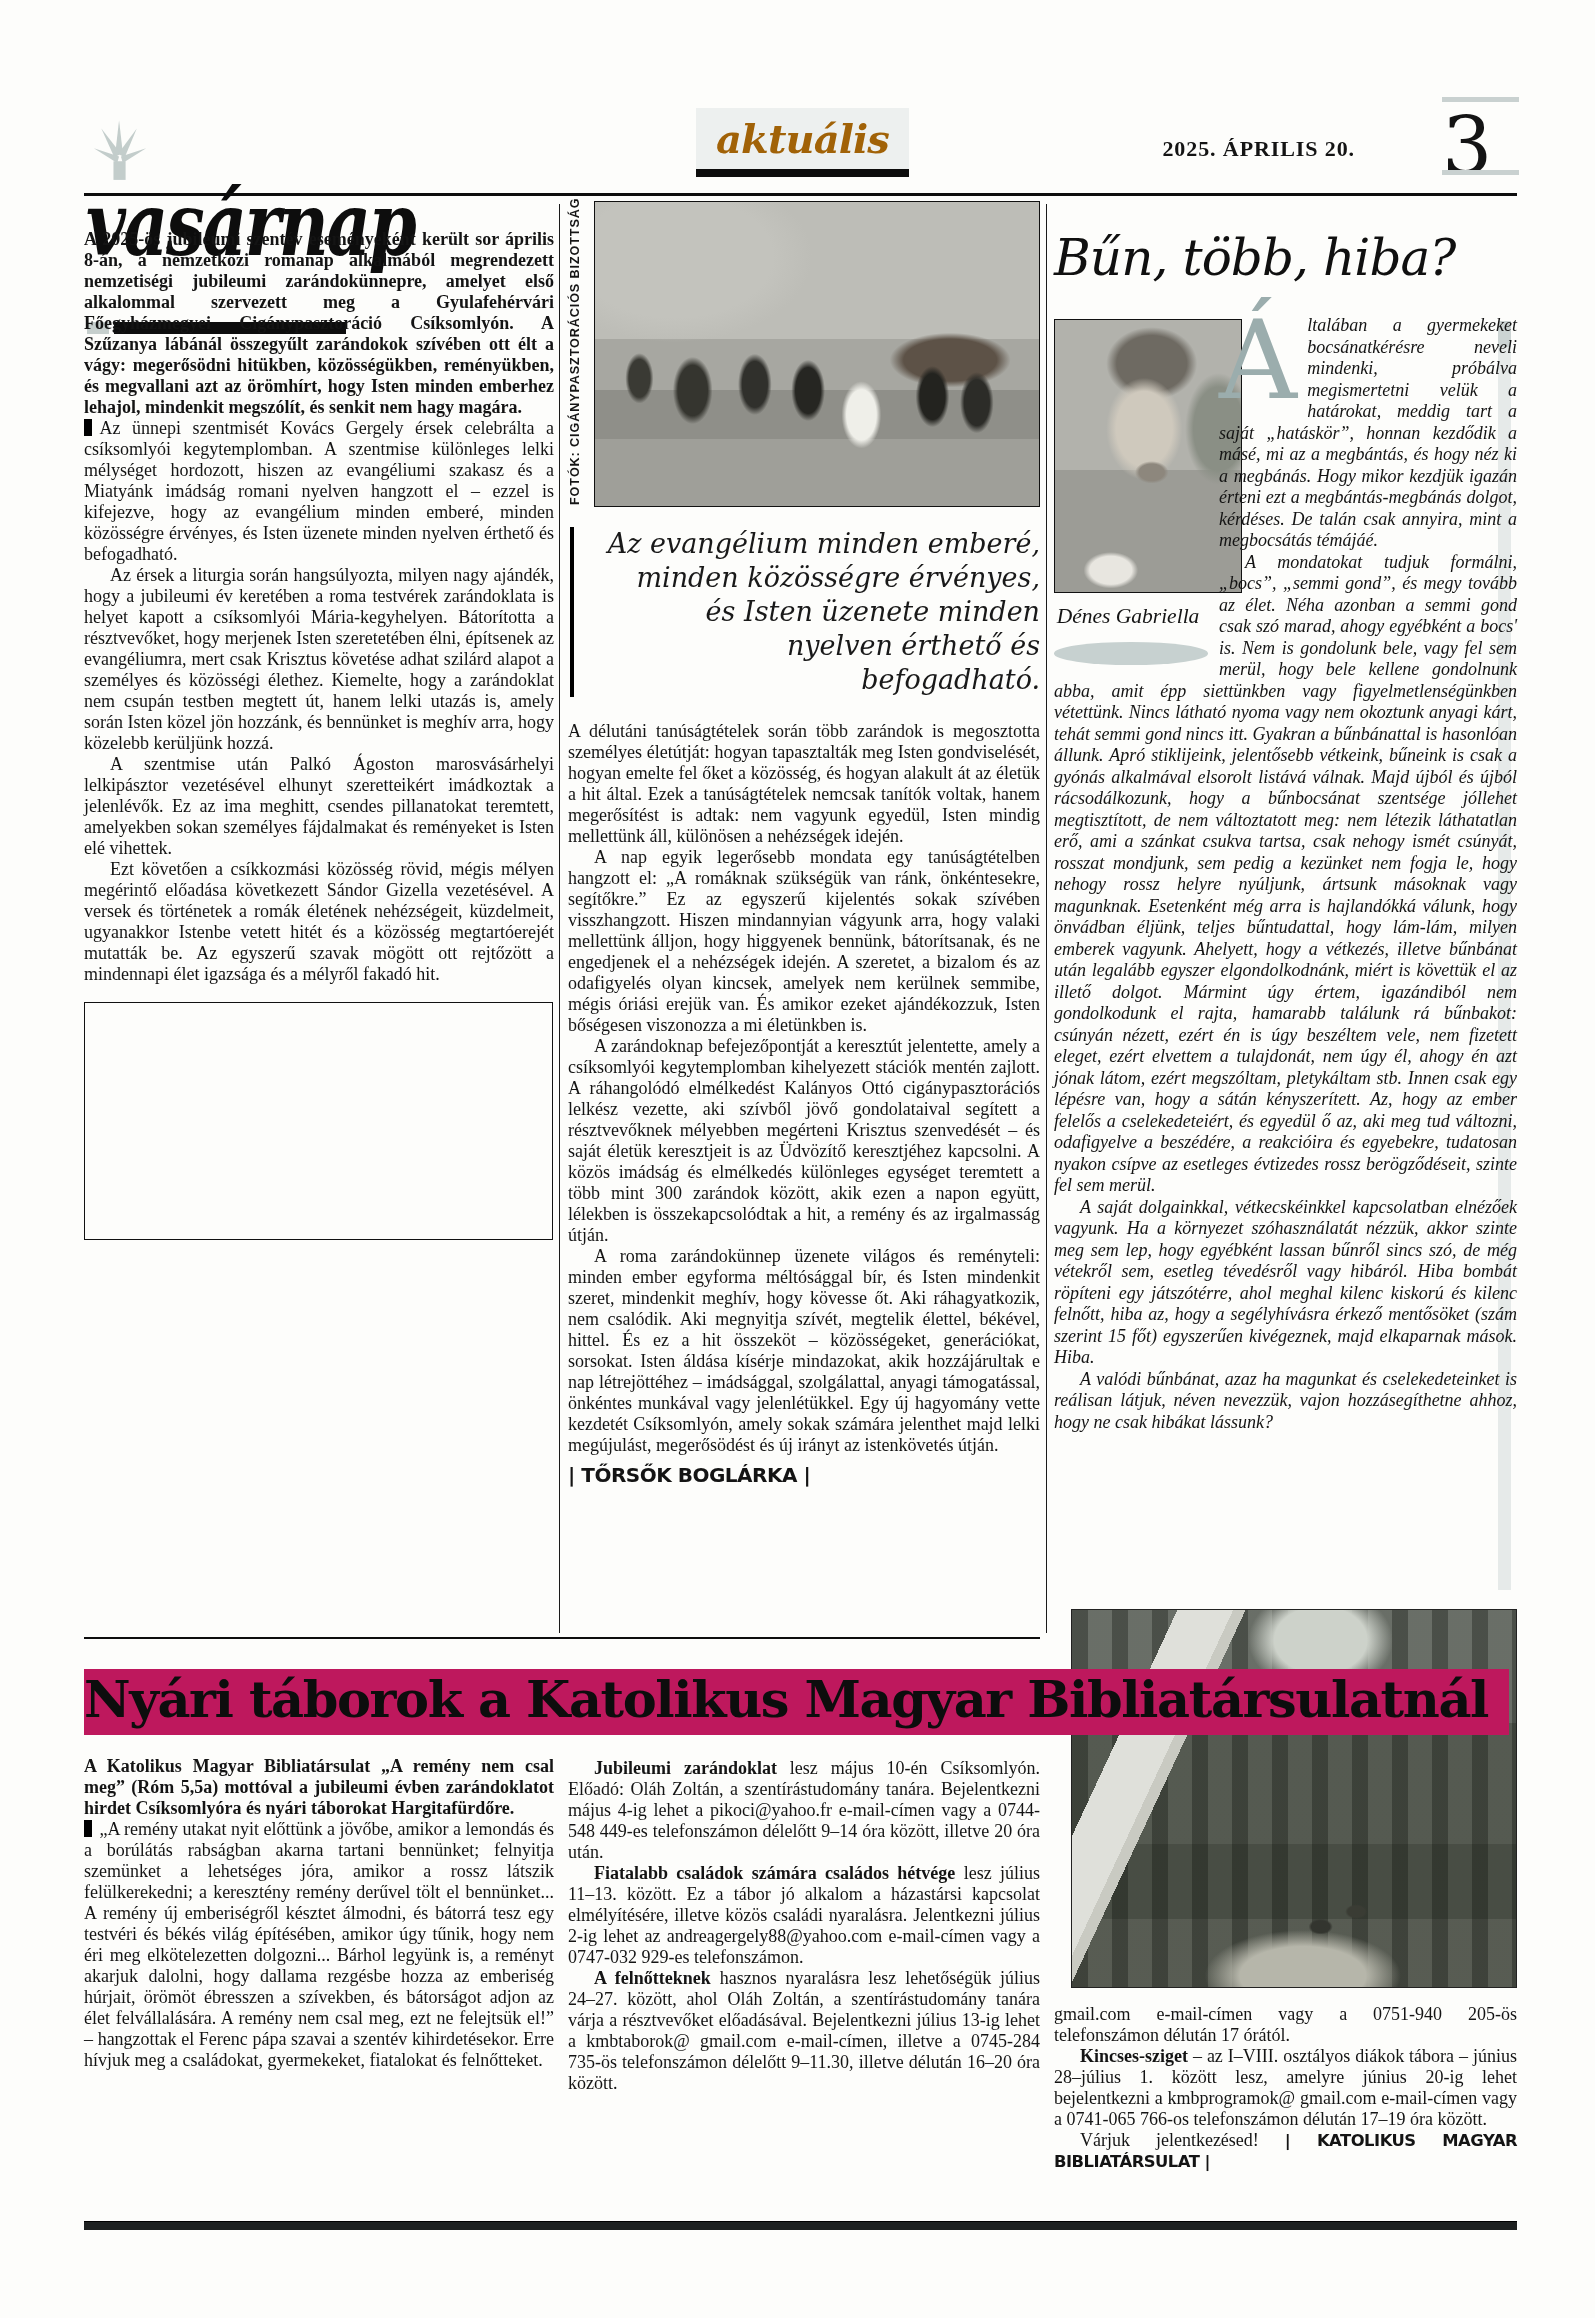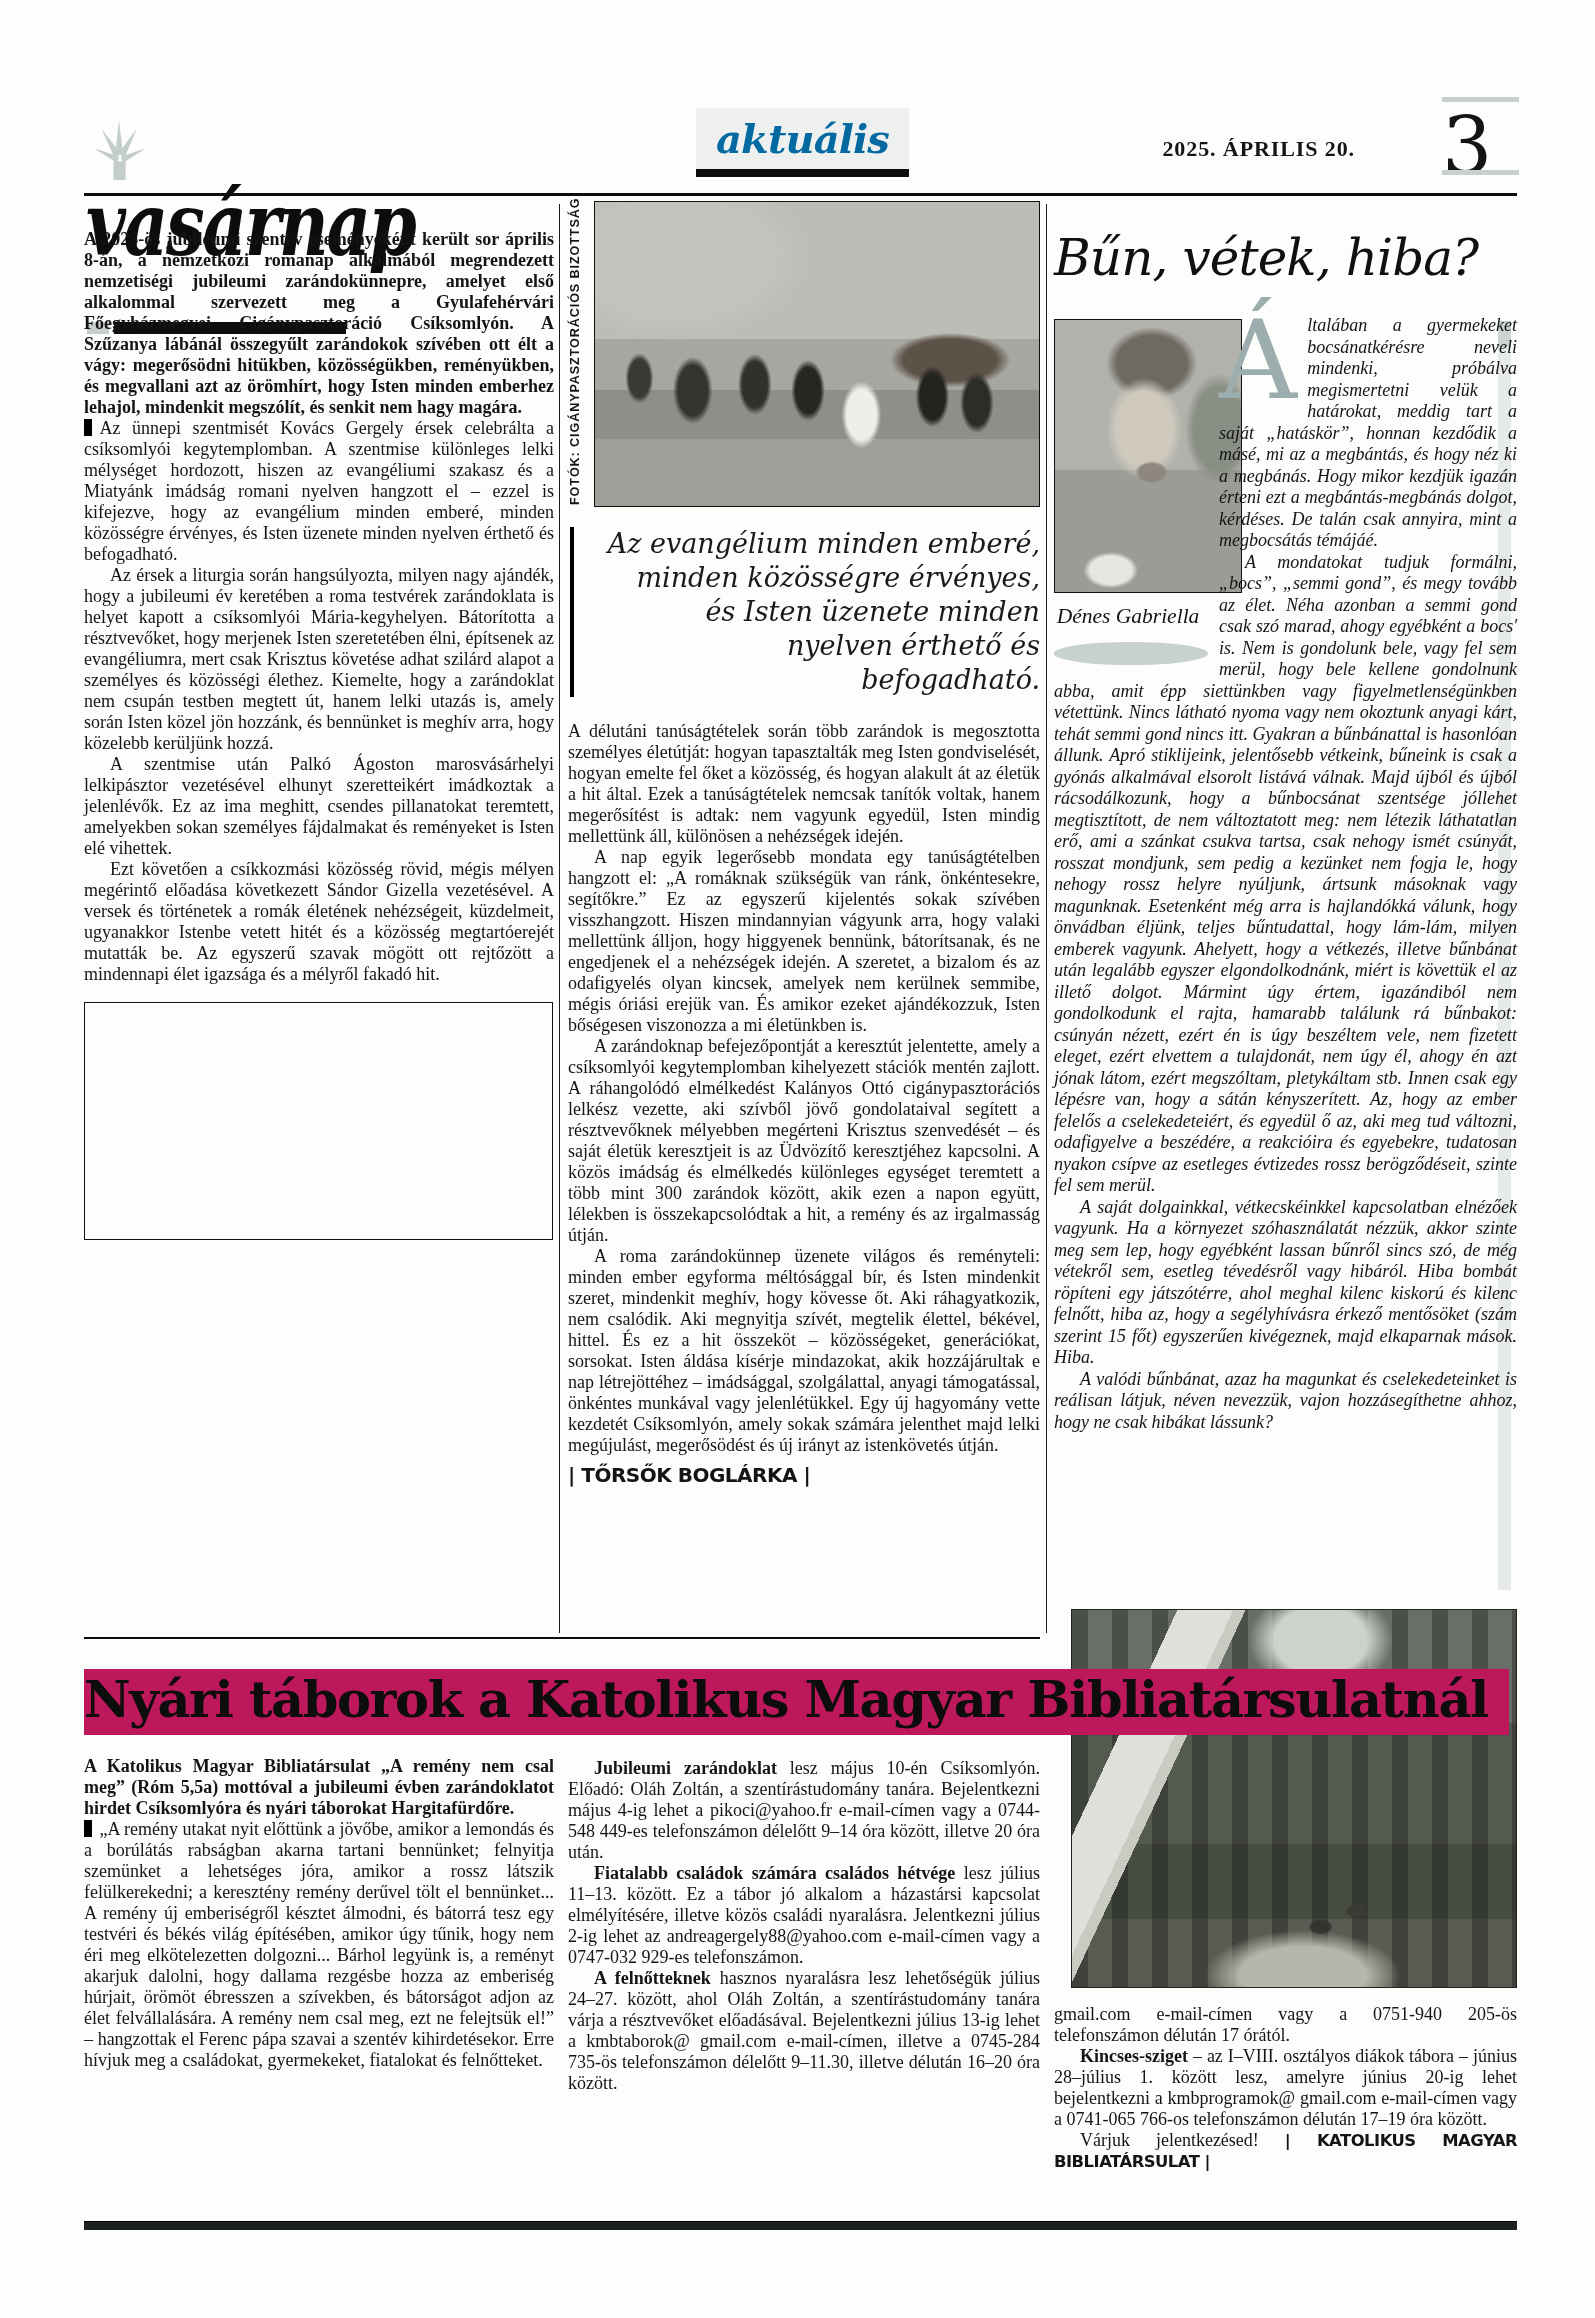--- a/index.html
+++ b/index.html
@@ -3,21 +3,21 @@
 <meta charset="utf-8">
 <style>
   html,body{margin:0;padding:0;background:#e9e9e7;}
   .page{position:relative;width:1595px;height:2319px;background:#fdfdfb;font-family:"Liberation Serif",serif;color:#141414;overflow:hidden;}
   
   .masthead{position:absolute;left:86px;top:180px;font-family:"DejaVu Serif",serif;font-style:italic;font-weight:bold;font-size:88px;line-height:1;letter-spacing:-2.8px;transform:scaleX(.78);transform-origin:left bottom;color:#0d0d0d;}
   .mast-burst{position:absolute;left:92px;top:120px;}
   .mast-underline{position:absolute;left:114px;top:322px;width:232px;height:12px;background:#0d0d0d;}
   .mast-underline-gray{position:absolute;left:87px;top:322px;width:22.4px;height:12px;background:#c6cfcd;}
   .section-box{position:absolute;left:696px;top:108px;width:213px;height:61px;background:#edf0ef;display:flex;align-items:center;justify-content:center;}
-  .section-box span{font-family:"DejaVu Serif",serif;font-style:italic;font-weight:bold;font-size:40px;letter-spacing:-0.9px;color:#0369a1;}
+  .section-box span{font-family:"DejaVu Serif",serif;font-style:italic;font-weight:bold;font-size:40px;letter-spacing:-0.9px;color:#a16207;}
   .section-bar{position:absolute;left:696px;top:169px;width:213px;height:7.5px;background:#0d0d0d;}
   .issue-date{position:absolute;left:1112px;top:136px;width:243px;text-align:right;font-size:22px;font-weight:600;letter-spacing:0.9px;}
   .page-num{position:absolute;left:1442px;top:99px;width:77px;text-align:left;font-family:"DejaVu Serif",serif;font-size:79px;line-height:1;font-weight:400;padding-top:7.5px;}
   .pn-bar-top{position:absolute;left:1442px;top:97px;width:77px;height:4.7px;background:#c9d1d0;}
   .pn-bar-bot{position:absolute;left:1442px;top:170px;width:77px;height:4.7px;background:#c9d1d0;}
   .header-rule{position:absolute;left:84px;top:193px;width:1433px;height:2.8px;background:#0d0d0d;}
   
   .colrule{position:absolute;top:204px;width:0.9px;height:1429px;background:#1a1a1a;}
   .mid-rule{position:absolute;left:84px;top:1637px;width:956px;height:1.9px;background:#0d0d0d;}
   .footer-rule{position:absolute;left:84px;top:2221px;width:1433px;height:7.5px;background:#1d2020;border-top:1.9px solid #000;}
@@ -152,21 +152,21 @@
     </div>
     <div class="pull-quote">Az evangélium minden emberé, minden közösségre érvényes, és Isten üzenete minden nyelven érthető és befogadható.</div>
     <p class="np">A délutáni tanúságtételek során több zarándok is megosztotta személyes életútját: hogyan tapasztalták meg Isten gondviselését, hogyan emelte fel őket a közösség, és hogyan alakult át az életük a hit által. Ezek a tanúságtételek nemcsak tanítók voltak, hanem megerősítést is adtak: nem vagyunk egyedül, Isten mindig mellettünk áll, különösen a nehézségek idején.</p>
     <p>A nap egyik legerősebb mondata egy tanúságtételben hangzott el: „A romáknak szükségük van ránk, önkéntesekre, segítőkre.” Ez az egyszerű kijelentés sokak szívében visszhangzott. Hiszen mindannyian vágyunk arra, hogy valaki mellettünk álljon, hogy higgyenek bennünk, bátorítsanak, és ne engedjenek el a nehézségek idején. A szeretet, a bizalom és az odafigyelés olyan kincsek, amelyek nem kerülnek semmibe, mégis óriási erejük van. És amikor ezeket ajándékozzuk, Isten bőségesen viszonozza a mi életünkben is.</p>
     <p>A zarándoknap befejezőpontját a keresztút jelentette, amely a csíksomlyói kegytemplomban kihelyezett stációk mentén zajlott. A ráhangolódó elmélkedést Kalányos Ottó cigánypasztorációs lelkész vezette, aki szívből jövő gondolataival segített a résztvevőknek mélyebben megérteni Krisztus szenvedését – és saját életük keresztjeit is az Üdvözítő keresztjéhez kapcsolni. A közös imádság és elmélkedés különleges egységet teremtett a több mint 300 zarándok között, akik ezen a napon együtt, lélekben is összekapcsolódtak a hit, a remény és az irgalmasság útján.</p>
     <p>A roma zarándokünnep üzenete világos és reményteli: minden ember egyforma méltósággal bír, és Isten mindenkit szeret, mindenkit meghív, hogy kövesse őt. Aki ráhagyatkozik, nem csalódik. Aki megnyitja szívét, megtelik élettel, békével, hittel. És ez a hit összeköt – közösségeket, generációkat, sorsokat. Isten áldása kísérje mindazokat, akik hozzájárultak e nap létrejöttéhez – imádsággal, szolgálattal, anyagi támogatással, önkéntes munkával vagy jelenlétükkel. Egy új hagyomány vette kezdetét Csíksomlyón, amely sokak számára jelenthet majd lelki megújulást, megerősödést és új irányt az istenkövetés útján.</p>
     <div class="byline">| TŐRSŐK BOGLÁRKA |</div>
   </div>
 
   <div class="col3">
-    <h2 class="a2-title">Bűn, vétek, hiba?</h2>
+    <h2 class="a2-title">Bűn, több, hiba?</h2>
     <div class="a2-body">
       <div class="portrait-wrap">
         <div class="portrait-photo"></div>
         <div class="portrait-caption">Dénes Gabriella</div>
         <div class="portrait-ellipse"></div>
       </div>
       <p class="first"><span class="dropcap">Á</span><span>ltalában a gyermekeket bocsánatkérésre neveli mindenki, próbálva megismertetni velük a határokat, meddig tart a saját „hatáskör”, honnan kezdődik a másé, mi az a megbántás, és hogy néz ki a megbánás. Hogy mikor kezdjük igazán érteni ezt a megbántás-megbánás dolgot, kérdéses. De talán csak annyira, mint a megbocsátás témájáé.</span></p>
       <p>A mondatokat tudjuk formálni, „bocs”, „semmi gond”, és megy tovább az élet. Néha azonban a semmi gond csak szó marad, ahogy egyébként a bocs' is. Nem is gondolunk bele, vagy fel sem merül, hogy bele kellene gondolnunk abba, amit épp siettünkben vagy figyelmetlenségünkben vétettünk. Nincs látható nyoma vagy nem okoztunk anyagi kárt, tehát semmi gond nincs itt. Gyakran a bűnbánattal is hasonlóan állunk. Apró stiklijeink, jelentősebb vétkeink, bűneink is csak a gyónás alkalmával elsorolt listává válnak. Majd újból és újból rácsodálkozunk, hogy a bűnbocsánat szentsége jóllehet megtisztított, de nem változtatott meg: nem létezik láthatatlan erő, ami a szánkat csukva tartsa, csak nehogy ismét csúnyát, rosszat mondjunk, sem pedig a kezünket nem fogja le, hogy nehogy rossz helyre nyúljunk, ártsunk másoknak vagy magunknak. Esetenként még arra is hajlandókká válunk, hogy önvádban éljünk, teljes bűntudattal, hogy lám-lám, milyen emberek vagyunk. Ahelyett, hogy a vétkezés, illetve bűnbánat után legalább egyszer elgondolkodnánk, miért is követtük el az illető dolgot. Mármint úgy értem, igazándiból nem gondolkodunk el rajta, hamarabb találunk rá bűnbakot: csúnyán nézett, ezért én is úgy beszéltem vele, nem fizetett eleget, ezért elvettem a tulajdonát, nem úgy él, ahogy én azt jónak látom, ezért megszóltam, pletykáltam stb. Innen csak egy lépésre van, hogy a sátán kényszerített. Az, hogy az ember felelős a cselekedeteiért, és egyedül ő az, aki meg tud változni, odafigyelve a beszédére, a reakcióira és egyebekre, tudatosan nyakon csípve az esetleges évtizedes rossz berögződéseit, szinte fel sem merül.</p>
       <p>A saját dolgainkkal, vétkecskéinkkel kapcsolatban elnézőek vagyunk. Ha a környezet szóhasználatát nézzük, akkor szinte meg sem lep, hogy egyébként lassan bűnről sincs szó, de még vétekről sem, esetleg tévedésről vagy hibáról. Hiba bombát röpíteni egy játszótérre, ahol meghal kilenc kiskorú és kilenc felnőtt, hiba az, hogy a segélyhívásra érkező mentősöket (szám szerint 15 főt) egyszerűen kivégeznek, majd elkaparnak mások. Hiba.</p>
       <p>A valódi bűnbánat, azaz ha magunkat és cselekedeteinket is reálisan látjuk, néven nevezzük, vajon hozzásegíthetne ahhoz, hogy ne csak hibákat lássunk?</p>

